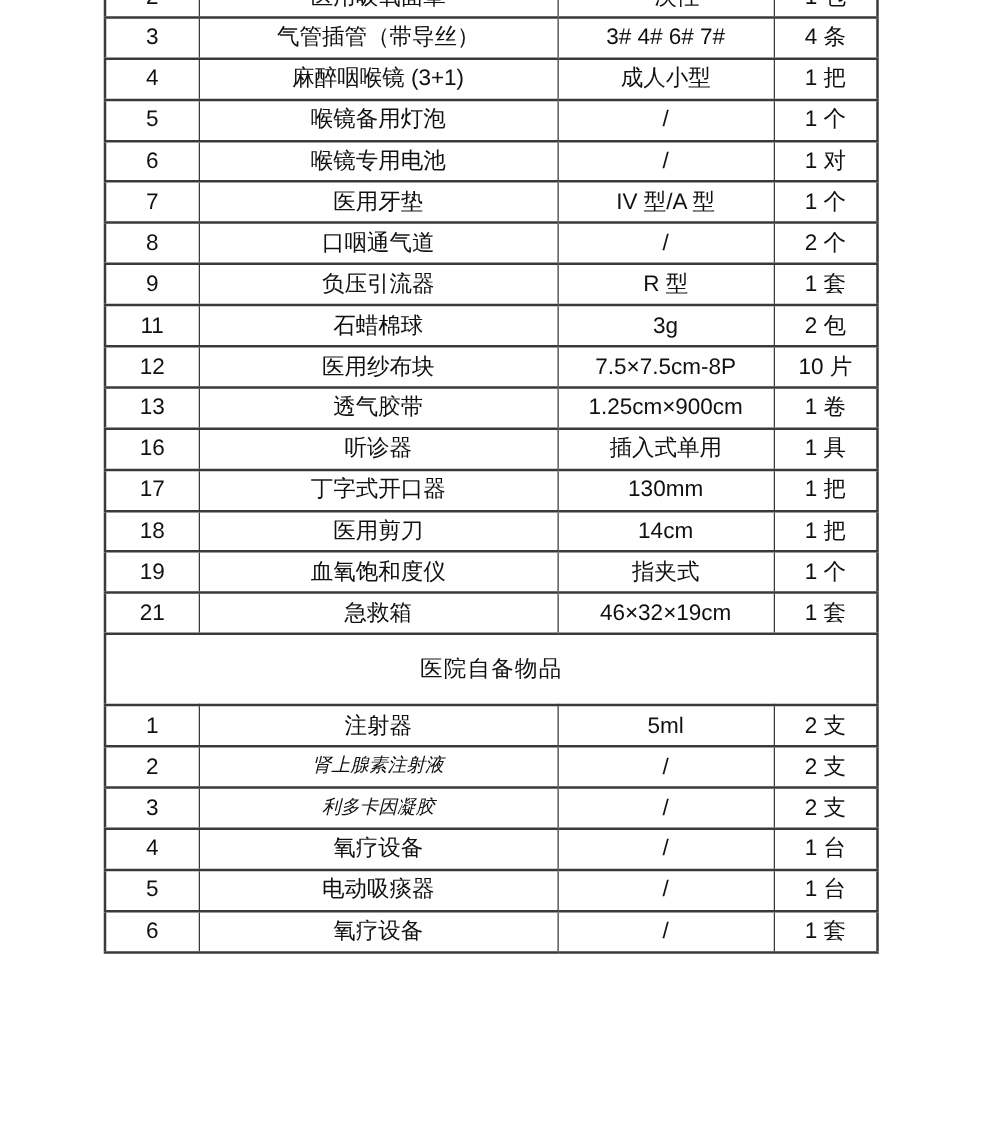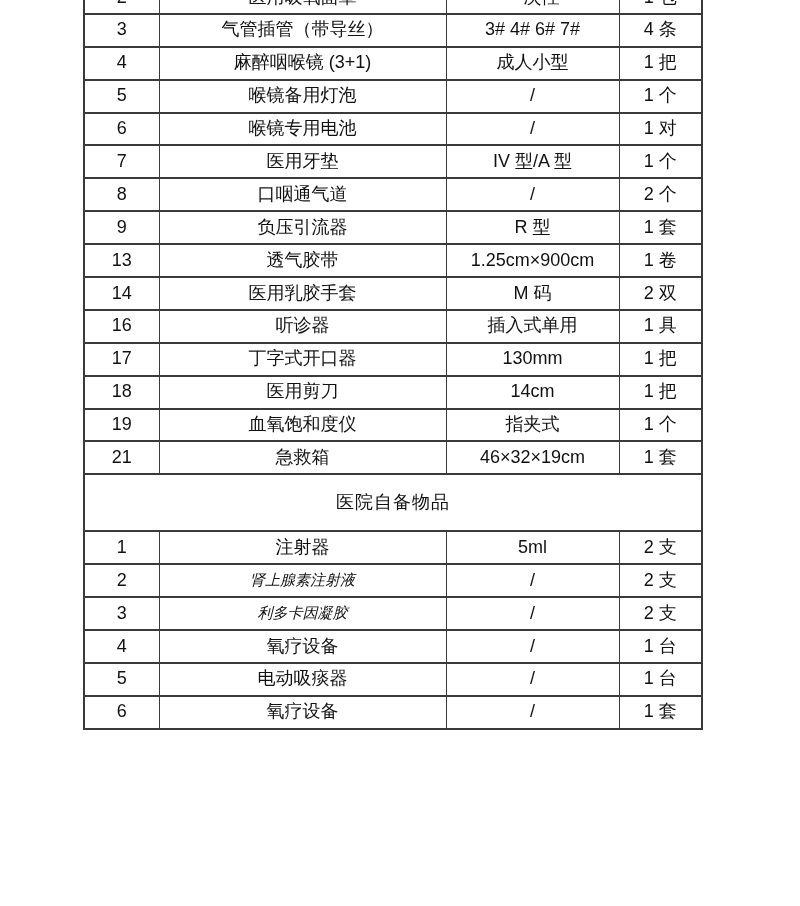--- a/index.html
+++ b/index.html
@@ -104,30 +104,36 @@
     <td class="spec">/</td>
     <td class="qty">2 个</td>
   </tr>
         <tr>
     <td class="seq">9</td>
     <td class="name">负压引流器</td>
     <td class="spec">R 型</td>
     <td class="qty">1 套</td>
   </tr>
         <tr>
+    <td class="seq">11</td>
+    <td class="name">石蜡棉球</td>
+    <td class="spec">3g</td>
+    <td class="qty">2 包</td>
+  </tr>
+        <tr>
+    <td class="seq">12</td>
+    <td class="name">医用纱布块</td>
+    <td class="spec">7.5×7.5cm-8P</td>
+    <td class="qty">10 片</td>
+  </tr>
+        <tr>
     <td class="seq">13</td>
     <td class="name">透气胶带</td>
     <td class="spec">1.25cm×900cm</td>
     <td class="qty">1 卷</td>
-  </tr>
-        <tr>
-    <td class="seq">14</td>
-    <td class="name">医用乳胶手套</td>
-    <td class="spec">M 码</td>
-    <td class="qty">2 双</td>
   </tr>
         <tr>
     <td class="seq">16</td>
     <td class="name">听诊器</td>
     <td class="spec">插入式单用</td>
     <td class="qty">1 具</td>
   </tr>
         <tr>
     <td class="seq">17</td>
     <td class="name">丁字式开口器</td>

